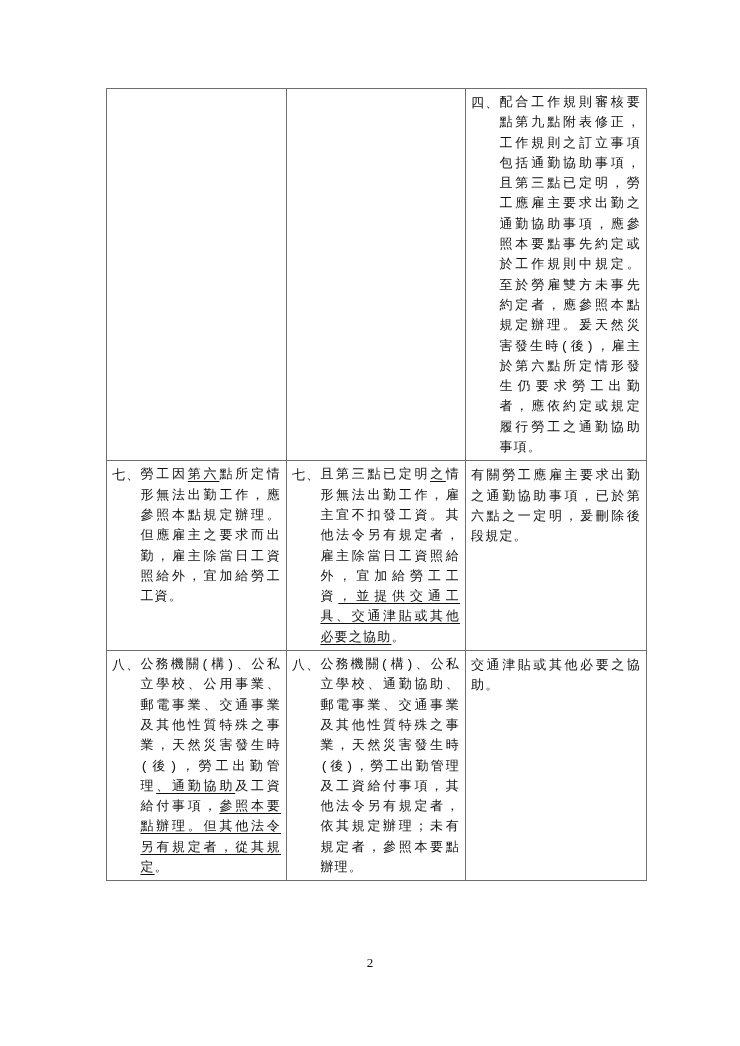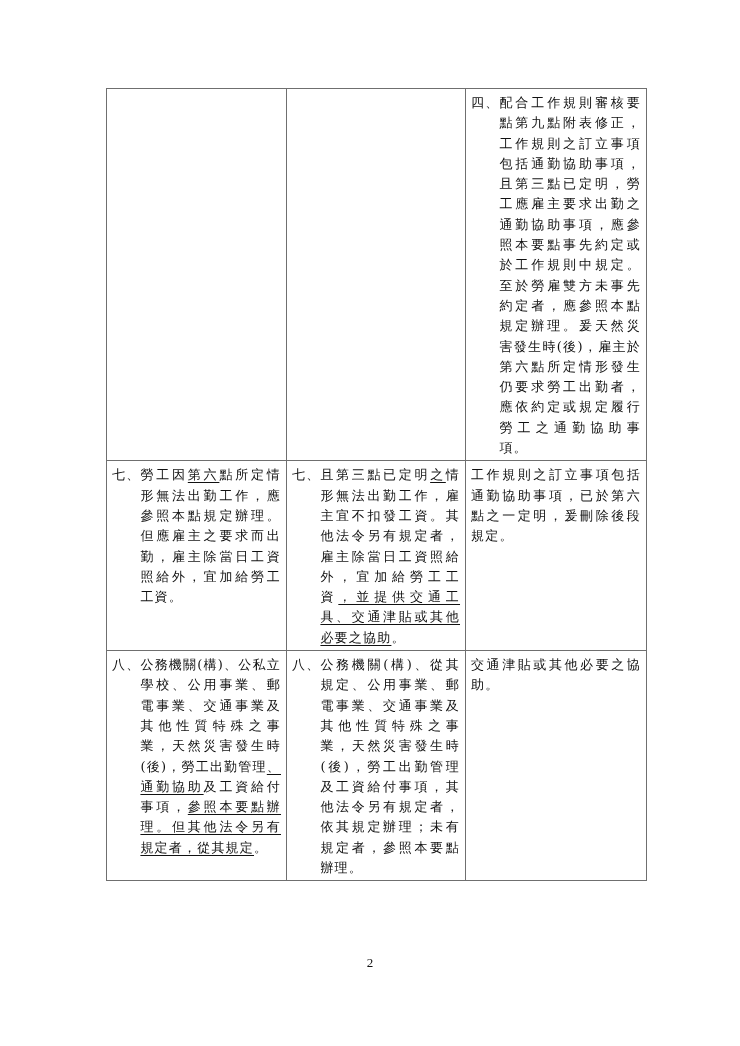--- a/index.html
+++ b/index.html
@@ -5,21 +5,21 @@
     html, body { margin: 0; padding: 0; background: #ffffff; }
     body { width: 740px; height: 1046px; position: relative; overflow: hidden;
            font-family: "DejaVu Serif", "Liberation Serif", serif; color: #111; }
     table.cmp { position: absolute; left: 106px; top: 88px; width: 540px;
                 border-collapse: collapse; table-layout: fixed; }
     table.cmp td { border: 1.5px solid #6f6f6f; vertical-align: top; padding: 4px 5px 2px 5px;
                    font-size: 13px; line-height: 20.3px; letter-spacing: 1.2px; }
     col.c1 { width: 180px; } col.c2 { width: 179px; } col.c3 { width: 181px; }
     .item { display: flex; }
     .num { flex: 0 0 auto; white-space: nowrap; }
-    .body { flex: 1 1 auto; text-align: justify; }
+    .body { flex: 1 1 auto; text-align: justify; font-family: Liberation Mono, monospace; }
     .plain { text-align: justify; }
     u { text-decoration: underline; text-underline-offset: 3px; text-decoration-thickness: 1px; }
     tr.r1 td { height: 351px; }
     tr.r2 td { height: 174px; }
     tr.r3 td { height: 214px; }
     .pagenum { position: absolute; left: 0; width: 740px; top: 955px; text-align: center;
                font-family: "Liberation Serif", serif; font-size: 13px; }
   </style>
 </head>
 <body>
@@ -48,34 +48,34 @@
             <span class="body"><span>勞工因</span><u>第六</u><span>點所定情形無法出勤工作，應參照本點規定辦理。但應雇主之要求而出勤，雇主除當日工資照給外，宜加給勞工工資。</span></span>
           </div>
         </td>
       <td>
           <div class="item">
             <span class="num">七、</span>
             <span class="body"><span>且第三點已定明</span><u>之</u><span>情形無法出勤工作，雇主宜不扣發工資。其他法令另有規定者，雇主除當日工資照給外，宜加給勞工工資</span><u>，並提供交通工具、交通津貼或其他必要之協助</u><span>。</span></span>
           </div>
         </td>
       <td>
-          <div class="plain"><span>工作規則之訂立事項包括通勤協助事項，已於第六點之一定明，爰刪除後段規定。</span></div>
+          <div class="plain"><span>有關勞工應雇主要求出勤之通勤協助事項，已於第六點之一定明，爰刪除後段規定。</span></div>
         </td>
     </tr>
     <tr class="r3">
       <td>
           <div class="item">
             <span class="num">八、</span>
             <span class="body"><span>公務機關(構)、公私立學校、公用事業、郵電事業、交通事業及其他性質特殊之事業，天然災害發生時(後)，勞工出勤管理</span><u>、通勤協助</u><span>及工資給付事項，</span><u>參照本要點辦理。但其他法令另有規定者，從其規定</u><span>。</span></span>
           </div>
         </td>
       <td>
           <div class="item">
             <span class="num">八、</span>
-            <span class="body"><span>公務機關(構)、從其規定、公用事業、郵電事業、交通事業及其他性質特殊之事業，天然災害發生時(後)，勞工出勤管理及工資給付事項，其他法令另有規定者，依其規定辦理；未有規定者，參照本要點辦理。</span></span>
+            <span class="body"><span>公務機關(構)、公私立學校、通勤協助、郵電事業、交通事業及其他性質特殊之事業，天然災害發生時(後)，勞工出勤管理及工資給付事項，其他法令另有規定者，依其規定辦理；未有規定者，參照本要點辦理。</span></span>
           </div>
         </td>
       <td>
           <div class="plain"><span>交通津貼或其他必要之協助。</span></div>
         </td>
     </tr>
   </tbody>
 </table>
 
 <div class="pagenum">2</div>

